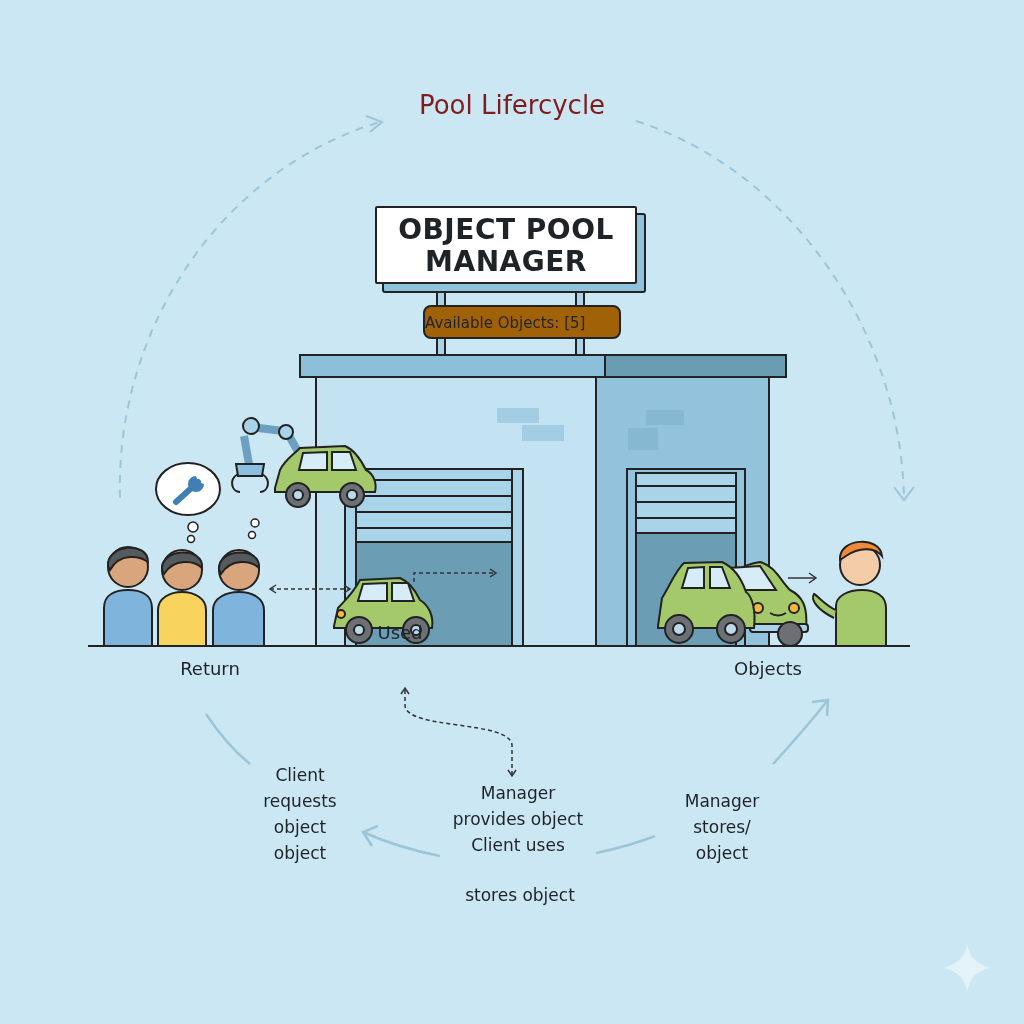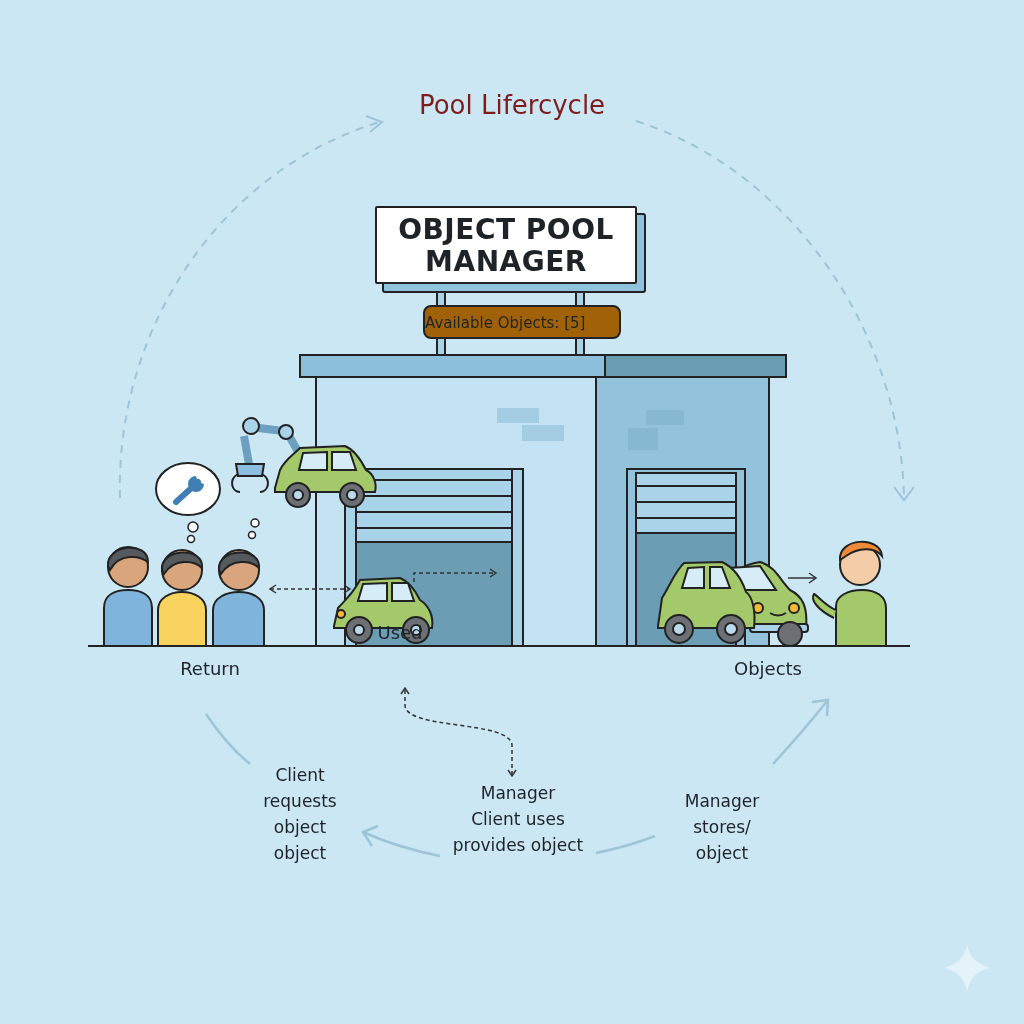--- a/index.html
+++ b/index.html
@@ -166,22 +166,23 @@
 <div class="abs label" style="left:718px;top:658px;width:100px;">Objects</div>
 
 <div class="abs caption" style="left:240px;top:762px;width:120px;">
   <div>Client</div>
   <div>requests</div>
   <div>object</div>
   <div>object</div>
 </div>
 <div class="abs caption" style="left:430px;top:780px;width:176px;">
   <div>Manager</div>
+  <div>provides object</div>
   <div>Client uses</div>
-  <div>provides object</div>
 </div>
 <div class="abs caption" style="left:420px;top:882px;width:200px;">
+  <div>stores object</div>
 </div>
 <div class="abs caption" style="left:670px;top:788px;width:104px;">
   <div>Manager</div>
   <div>stores/</div>
   <div>object</div>
 </div>
 
 </body></html>

